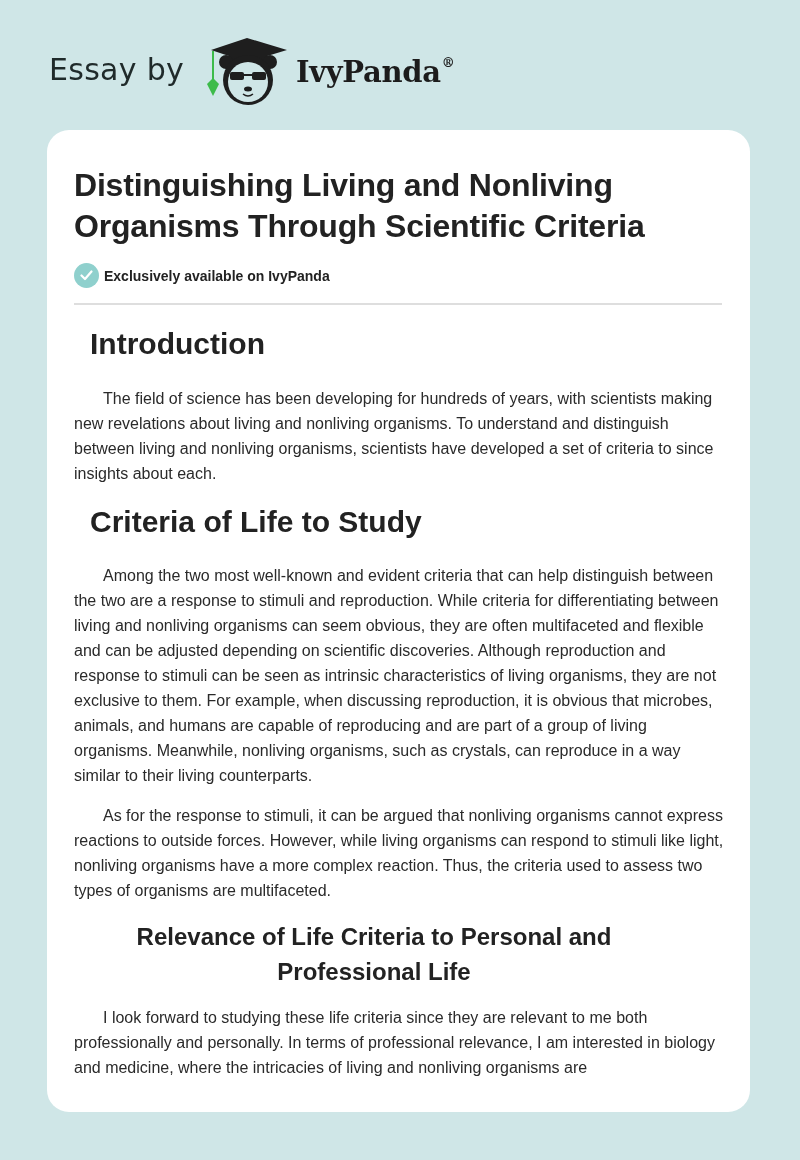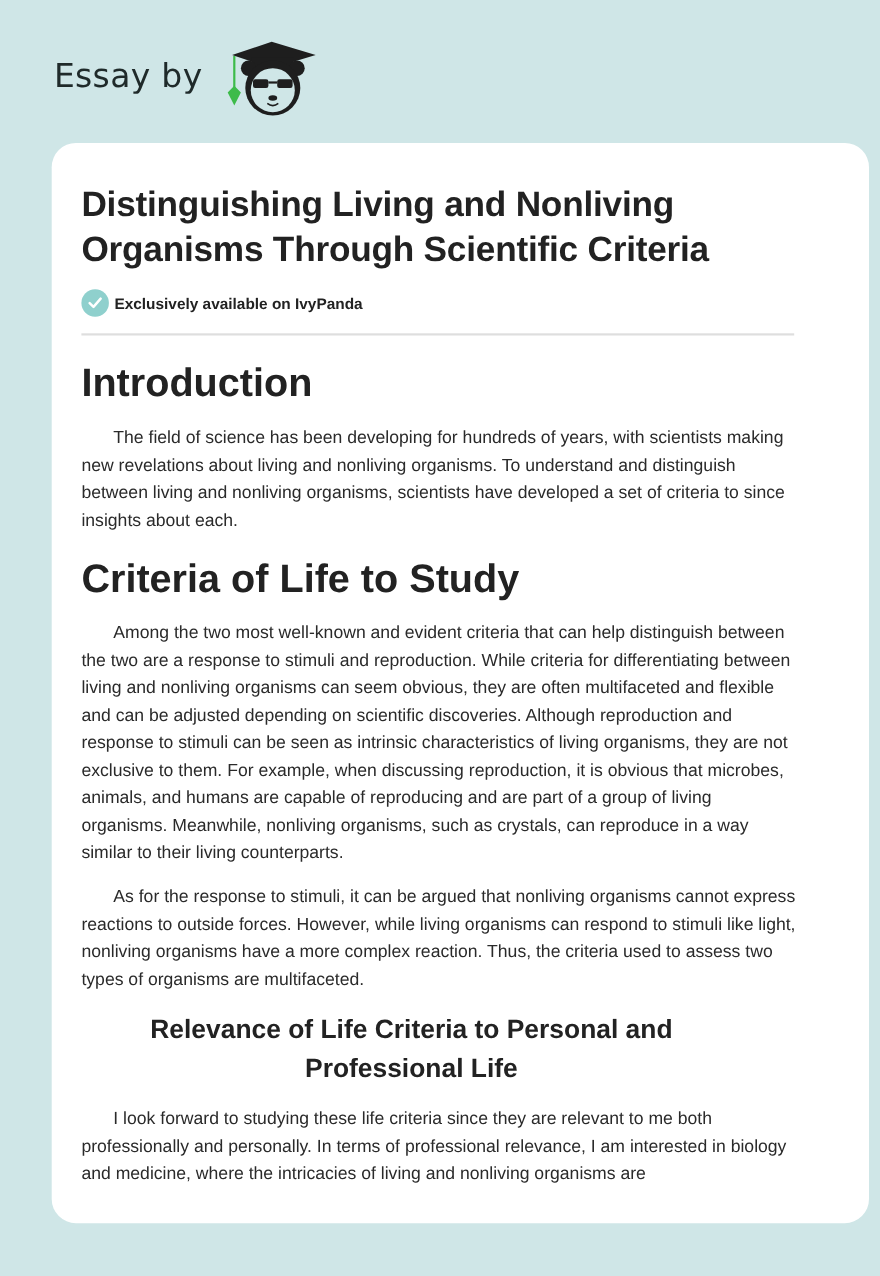--- a/index.html
+++ b/index.html
@@ -20,36 +20,36 @@
   }
   .logo-mark { position: absolute; left: 203px; top: 36px; width: 88px; height: 72px; }
   .brand {
     position: absolute; left: 296px; top: 55px;
     font-family: "DejaVu Serif", serif; font-weight: bold;
     font-size: 29px; color: #1c1c1c; letter-spacing: -0.3px;
   }
   .brand sup { font-size: 13px; position: relative; top: -4px; margin-left: 1px; }
   .card {
     position: absolute; left: 47px; top: 130px; width: 703px; height: 982px;
-    background: #ffffff; border-radius: 22px; overflow: hidden; padding-left: 40px;
+    background: #ffffff; border-radius: 22px; overflow: hidden;
   }
   .inner { position: absolute; left: 27px; top: 0; width: 648px; }
   h1 {
     margin: 0; position: absolute; top: 35px; left: 0; width: 640px;
     font-size: 32px; line-height: 41px; font-weight: bold; color: #222;
     letter-spacing: -0.2px;
   }
   .badge { position: absolute; top: 133px; left: 0; display: flex; align-items: center; text-align: right; }
   .badge-icon {
     width: 25px; height: 25px; border-radius: 50%; background: #8fd0cd;
     display: flex; align-items: center; justify-content: center; margin-right: 5px;
   }
   .badge-text { font-size: 14px; font-weight: bold; color: #222; }
   .divider { position: absolute; top: 173px; left: 0; width: 648px; height: 2px; background: #dedede; }
-  h2 { margin: 0; position: absolute; left: 0; font-size: 36px; font-weight: bold; color: #222; }
+  h2 { margin: 0; position: absolute; left: 16px; font-size: 30px; font-weight: bold; color: #222; }
   h3 { margin: 0; position: absolute; left: 0; font-size: 24px; line-height: 35px; font-weight: bold; color: #222; width: 600px; text-align: center; }
   p {
     margin: 0; position: absolute; left: 0; width: 650px;
     font-size: 16px; line-height: 25px; color: #2a2a2a; text-indent: 29px;
   }
 </style>
 </head>
 <body>
 
 <div class="header">
@@ -62,20 +62,21 @@
     <circle cx="23" cy="26" r="7" fill="#1e1e1e"></circle>
     <circle cx="67" cy="26" r="7" fill="#1e1e1e"></circle>
     <ellipse cx="45" cy="44" rx="25" ry="25" fill="#1e1e1e"></ellipse>
     <ellipse cx="45" cy="46" rx="20" ry="20" fill="#cfe6e7"></ellipse>
     <rect x="27" y="36" width="14" height="8" rx="2" fill="#1e1e1e"></rect>
     <rect x="49" y="36" width="14" height="8" rx="2" fill="#1e1e1e"></rect>
     <rect x="41" y="38" width="8" height="2" fill="#1e1e1e"></rect>
     <ellipse cx="45" cy="53" rx="4" ry="2.5" fill="#1e1e1e"></ellipse>
     <path d="M40,58 Q45,62 50,58" stroke="#1e1e1e" stroke-width="1.5" fill="none"></path>
   </svg>
+  <span class="brand"><span>IvyPanda</span><sup>®</sup></span>
 </div>
 
 <div class="card">
   <div class="inner">
     <h1>Distinguishing Living and Nonliving Organisms Through Scientific Criteria</h1>
 
     <div class="badge">
       <span class="badge-icon">
         <svg width="13" height="11" viewBox="0 0 13 11">
             <path d="M1.5,5.5 L5,9 L11.5,1.5" stroke="#ffffff" stroke-width="2.2" fill="none" stroke-linecap="round" stroke-linejoin="round"></path>

